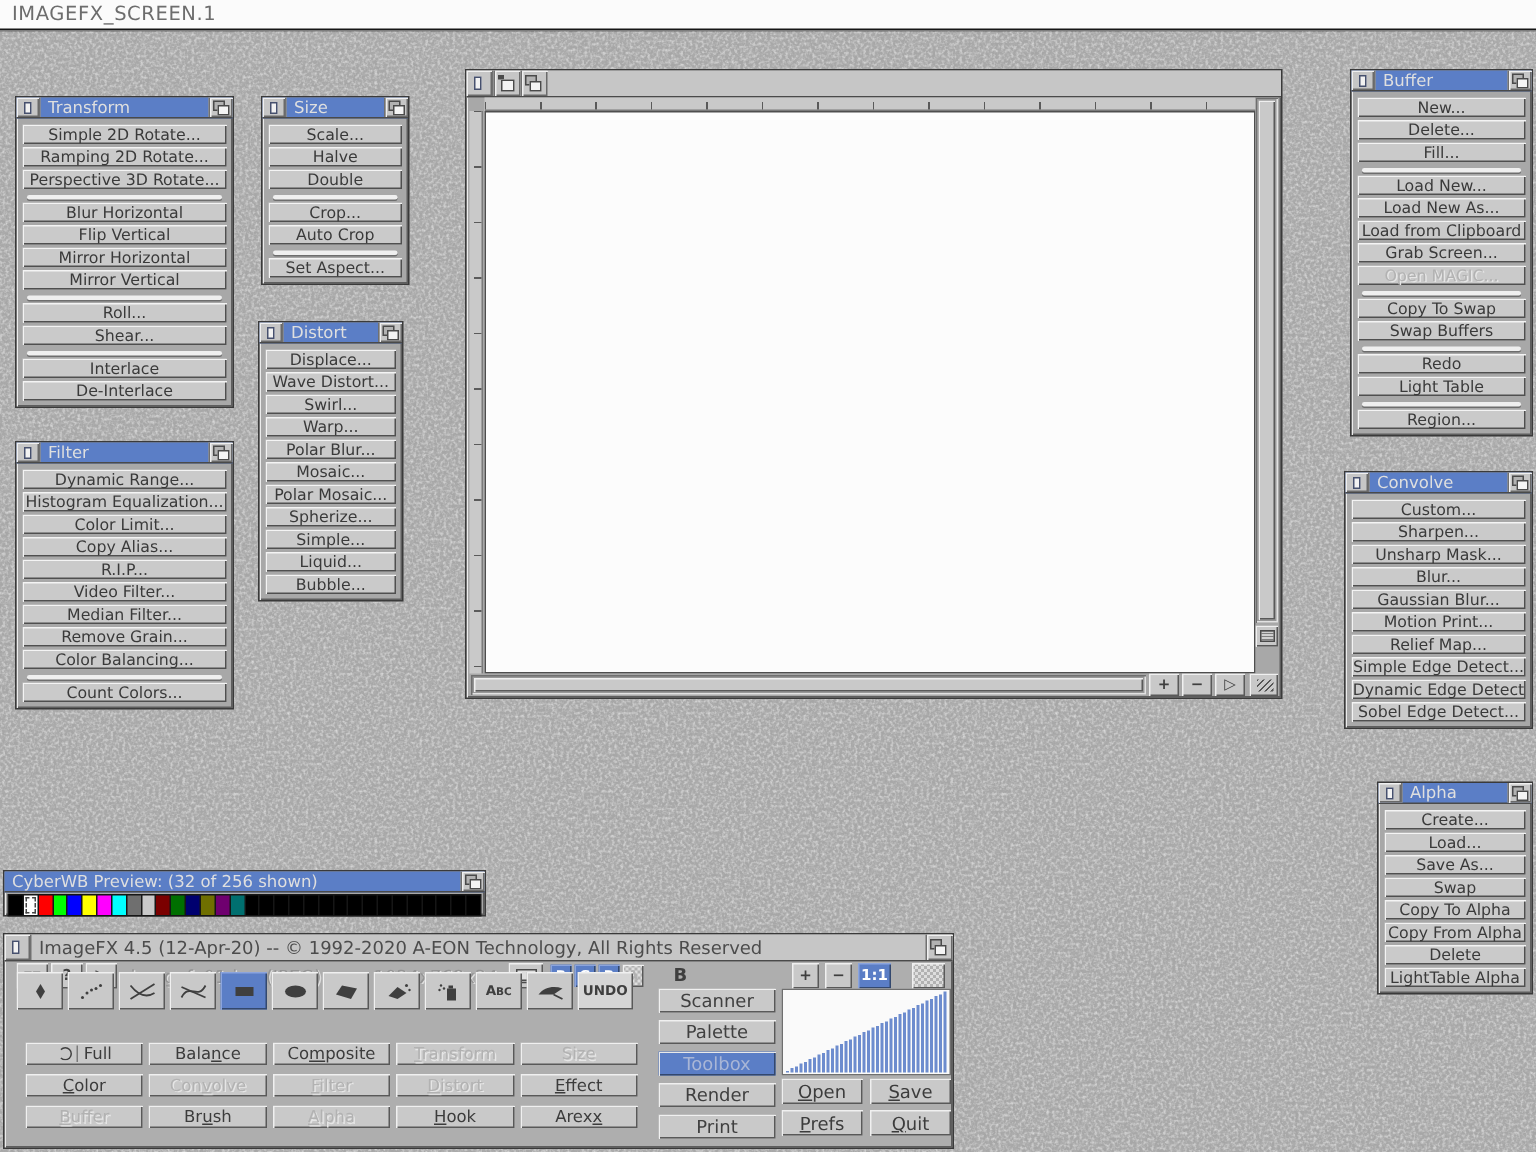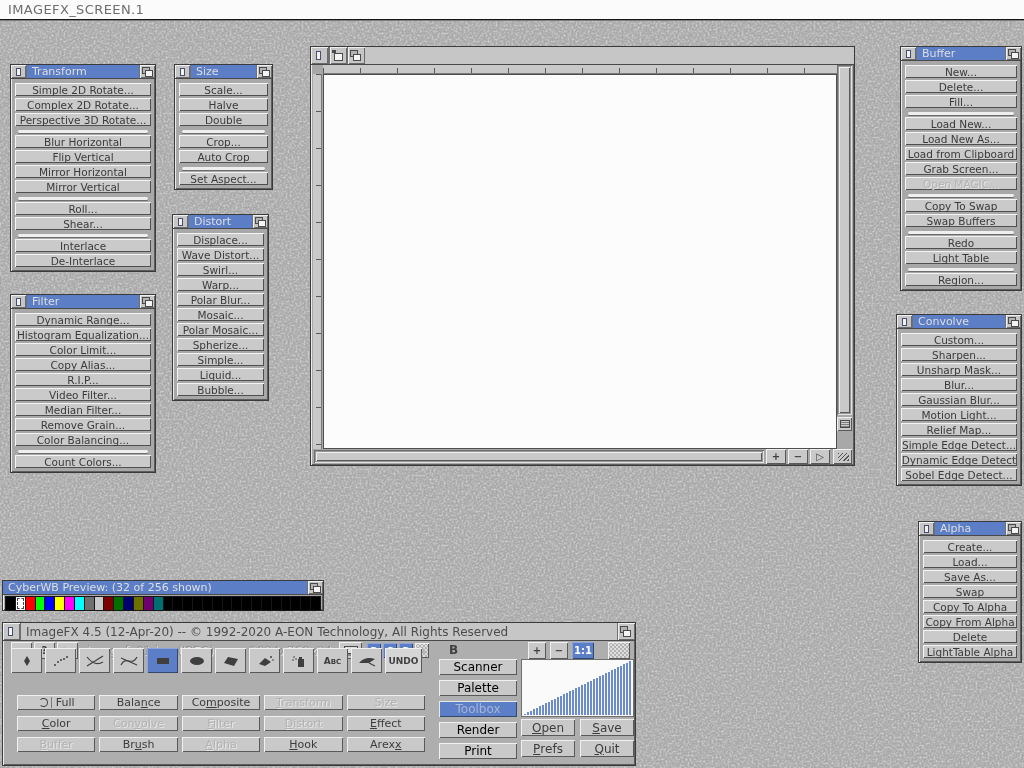--- a/index.html
+++ b/index.html
@@ -101,21 +101,21 @@
   .tool .abc small{font-size:7px;}
   .tool.undo{width:37px;font-size:9px;font-weight:bold;color:#3f3f3f;background:#d6d6d6;}
   .cmdgrid{display:grid;grid-template-columns:repeat(5,1fr);gap:6px 4px;}
   .gbtn{height:15px;background:#c9c9c9;display:flex;align-items:center;justify-content:center;
     font-size:11px;color:#3c3c3c;white-space:nowrap;box-shadow:inset 1px 1px 0 #f0f0f0, inset -1px -1px 0 #595959;}
   .gbtn .cyc{width:13px;height:11px;margin-right:4px;border-right:1px solid #7a7a7a;position:relative;flex:0 0 auto;}
   .gbtn .cyc::before{content:"";position:absolute;left:1px;top:1px;width:7px;height:7px;border:1.5px solid #3f3f3f;
     border-left-color:transparent;border-radius:50%;}
   .modecol{display:flex;flex-direction:column;gap:5px;}
   .mode-btn{height:16px;background:#c9c9c9;display:flex;align-items:center;justify-content:center;
-    font-size:12px;color:#000000;box-shadow:inset 1px 1px 0 #f0f0f0, inset -1px -1px 0 #595959;}
+    font-size:12px;color:#404040;box-shadow:inset 1px 1px 0 #f0f0f0, inset -1px -1px 0 #595959;}
   .mode-btn.on{background:#5b7ec6;color:#a9b6d6;box-shadow:inset 1px 1px 0 #e9e9e9, inset -1px -1px 0 #33486e;}
   .preview{background:#fafafa;border:1px solid #6f6f6f;display:flex;align-items:flex-end;gap:1px;padding:1px 2px;overflow:hidden;}
   .preview .bar{width:2px;flex:1;background:#6d8cce;}
   .actgrid{display:grid;grid-template-columns:1fr 1fr;gap:4px 5px;}
   .abtn{height:17px;background:#c9c9c9;display:flex;align-items:center;justify-content:center;
     font-size:12px;color:#3c3c3c;box-shadow:inset 1px 1px 0 #f0f0f0, inset -1px -1px 0 #595959;}
   .micon{display:block;}
 </style>
 </head>
 <body>
@@ -142,21 +142,21 @@
 
 <div class="win" style="left:10px;top:64px;width:146px">
   <div class="tb tb-blue">
     <span class="gad left g-close"></span>
     <span class="tb-txt">Transform</span>
     <span class="gad right g-depth"></span>
   </div>
   <div class="stack">
 
   <div class="pbtn">Simple 2D Rotate...</div>
-      <div class="pbtn">Complex 2D Rotate...</div>
+      <div class="pbtn">Ramping 2D Rotate...</div>
       <div class="pbtn">Perspective 3D Rotate...</div>
       <div class="sep"></div>
       <div class="pbtn">Blur Horizontal</div>
       <div class="pbtn">Flip Vertical</div>
       <div class="pbtn">Mirror Horizontal</div>
       <div class="pbtn">Mirror Vertical</div>
       <div class="sep"></div>
       <div class="pbtn">Roll...</div>
       <div class="pbtn">Shear...</div>
       <div class="sep"></div>
@@ -262,21 +262,21 @@
     <span class="tb-txt">Convolve</span>
     <span class="gad right g-depth"></span>
   </div>
   <div class="stack">
 
   <div class="pbtn">Custom...</div>
       <div class="pbtn">Sharpen...</div>
       <div class="pbtn">Unsharp Mask...</div>
       <div class="pbtn">Blur...</div>
       <div class="pbtn">Gaussian Blur...</div>
-      <div class="pbtn">Motion Light...</div>
+      <div class="pbtn">Motion Print...</div>
       <div class="pbtn">Relief Map...</div>
       <div class="pbtn">Simple Edge Detect...</div>
       <div class="pbtn">Dynamic Edge Detect</div>
       <div class="pbtn">Sobel Edge Detect...</div>
     </div>
 </div>
 
 <div class="win" style="left:918px;top:521px;width:104px">
   <div class="tb tb-blue">
     <span class="gad left g-close"></span>

